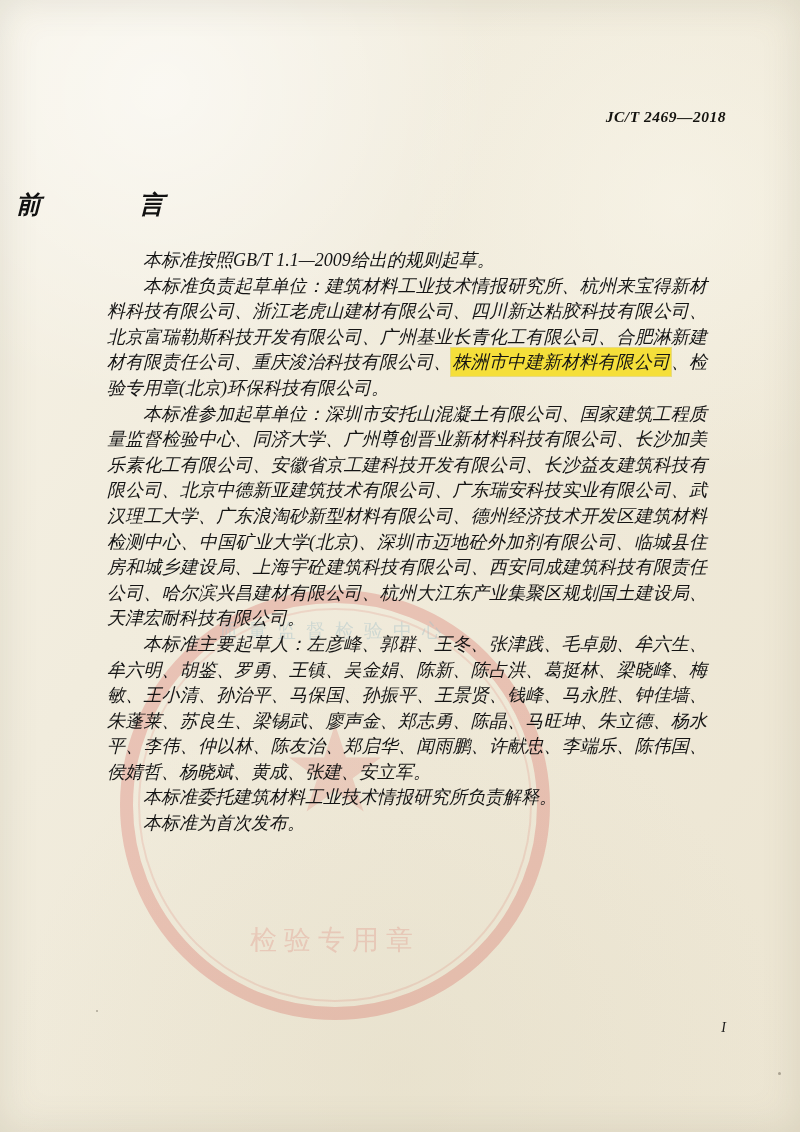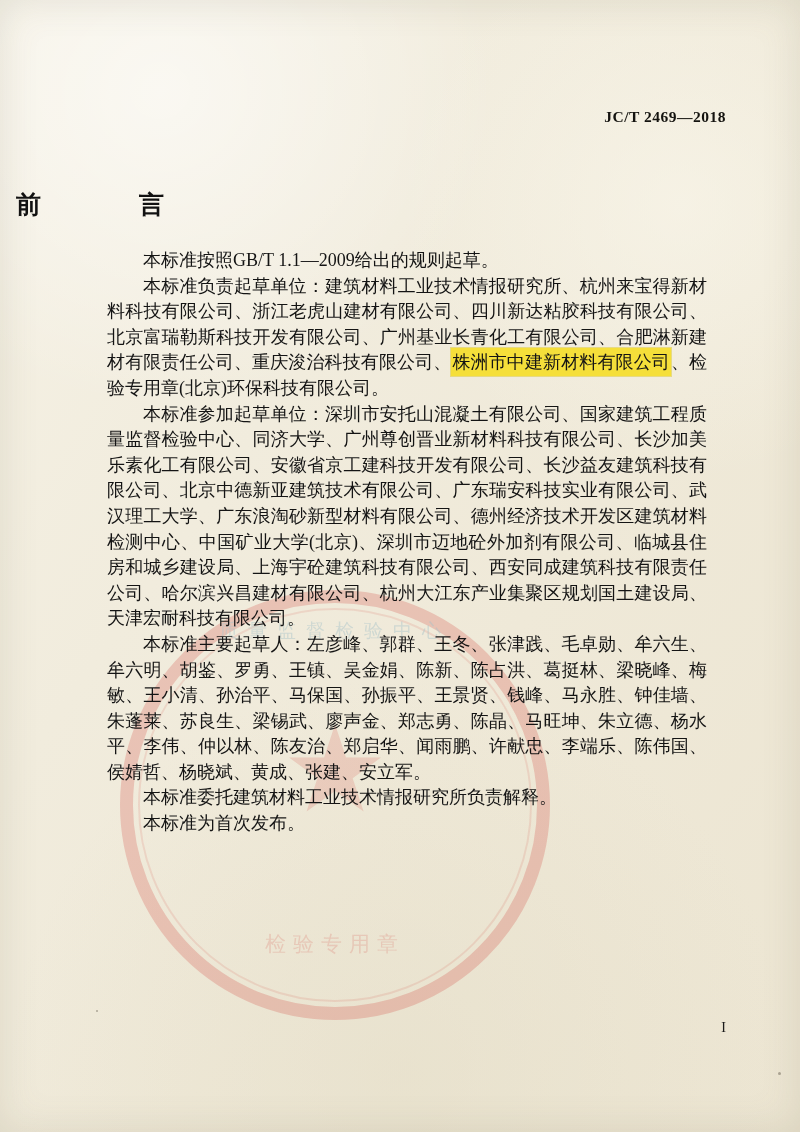--- a/index.html
+++ b/index.html
@@ -66,21 +66,21 @@
     font-size: 120px;
     color: #cf3a33;
     opacity: 0.55;
     line-height: 1;
   }
   .watermark .wm-text {
     position: absolute;
     left: 50%;
     bottom: 62px;
     transform: translateX(-50%);
-    font-size: 21px;
+    font-size: 27px;
     letter-spacing: 7px;
     color: #cf3a33;
     opacity: 0.55;
     white-space: nowrap;
     font-family: "Liberation Sans", sans-serif;
   }
   .watermark .wm-arc {
     position: absolute;
     left: 50%;
     top: 28px;
@@ -89,20 +89,21 @@
     letter-spacing: 10px;
     color: #0369a1;
     opacity: 0.45;
     white-space: nowrap;
     font-family: "Liberation Sans", sans-serif;
   }
 
   .page {
     position: absolute;
     inset: 0;
+    font-style: italic;
   }
 
   .header-code {
     position: absolute;
     right: 74px;
     top: 108px;
     font-family: "Liberation Serif", serif;
     font-size: 15.5px;
     letter-spacing: 0.5px;
     font-weight: 600;

